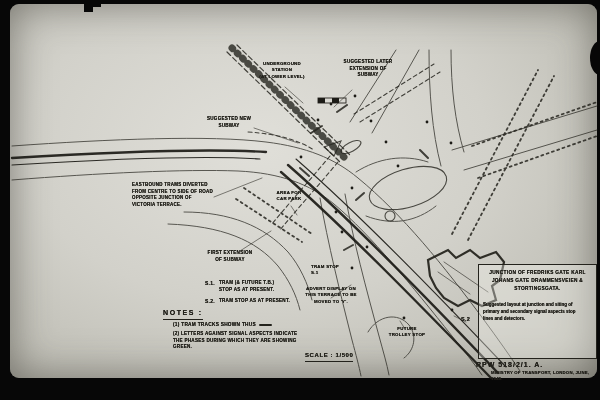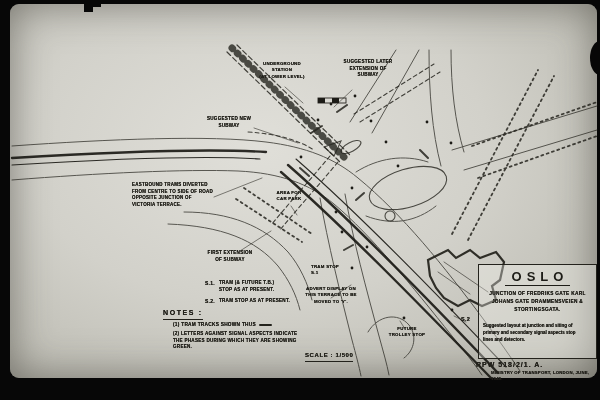--- a/index.html
+++ b/index.html
@@ -191,21 +191,20 @@
   <div class="lbl row" style="left:173px;top:322px;font-size:4.8px;">
     <span>(1)  TRAM TRACKS SHOWN THUS</span>
     <span class="sym"></span>
   </div>
   <div class="lbl" style="left:173px;top:331px;width:142px;">(2)  LETTERS AGAINST SIGNAL ASPECTS INDICATE
 THE PHASES DURING WHICH THEY ARE SHOWING GREEN.</div>
 
   <div class="lbl scale" style="left:305px;top:351px;">SCALE : 1/500</div>
 
   <div class="tblock">
-    <span class="tb-city">OSLO</span>
     <div class="tb-junction">JUNCTION OF FREDRIKS GATE KARL
 JOHANS GATE DRAMMENSVEIEN &amp;
 STORTINGSGATA.</div>
     <div class="tb-desc">Suggested layout at junction and siting of
 primary and secondary signal aspects stop
 lines and detectors.</div>
   </div>
   <div class="lbl rpw" style="left:476px;top:360px;">RPW 518/2/1. A.</div>
   <div class="lbl ministry" style="left:491px;top:370px;">MINISTRY OF TRANSPORT, LONDON, JUNE, 1949.</div>
 </div>

